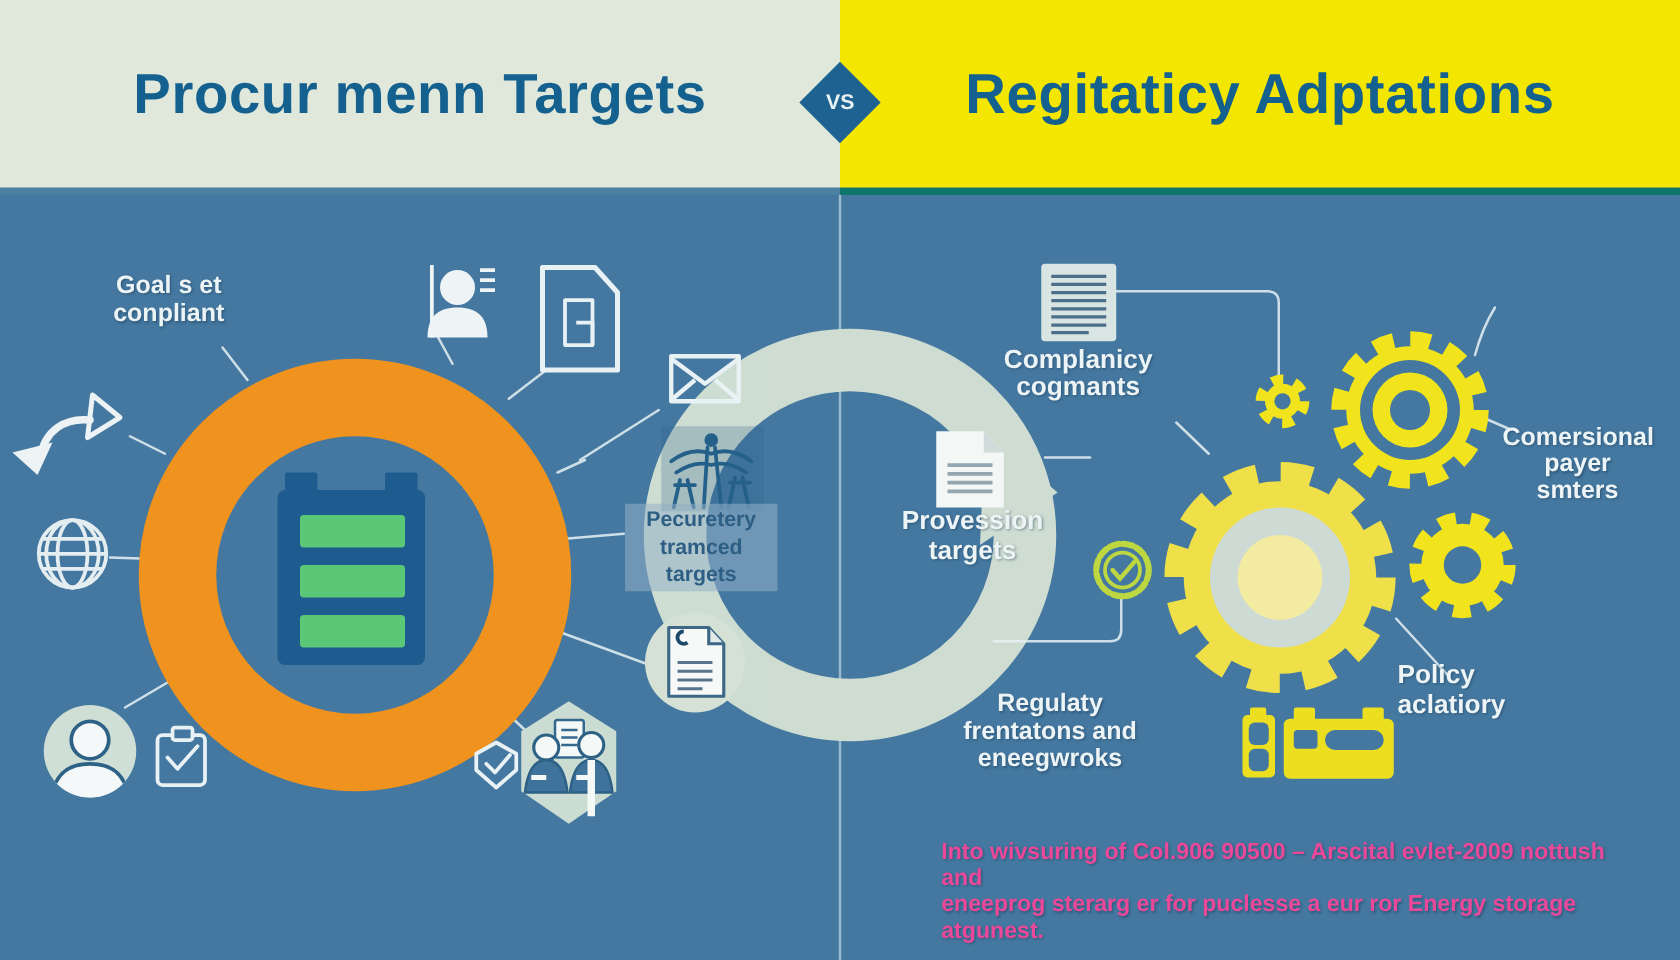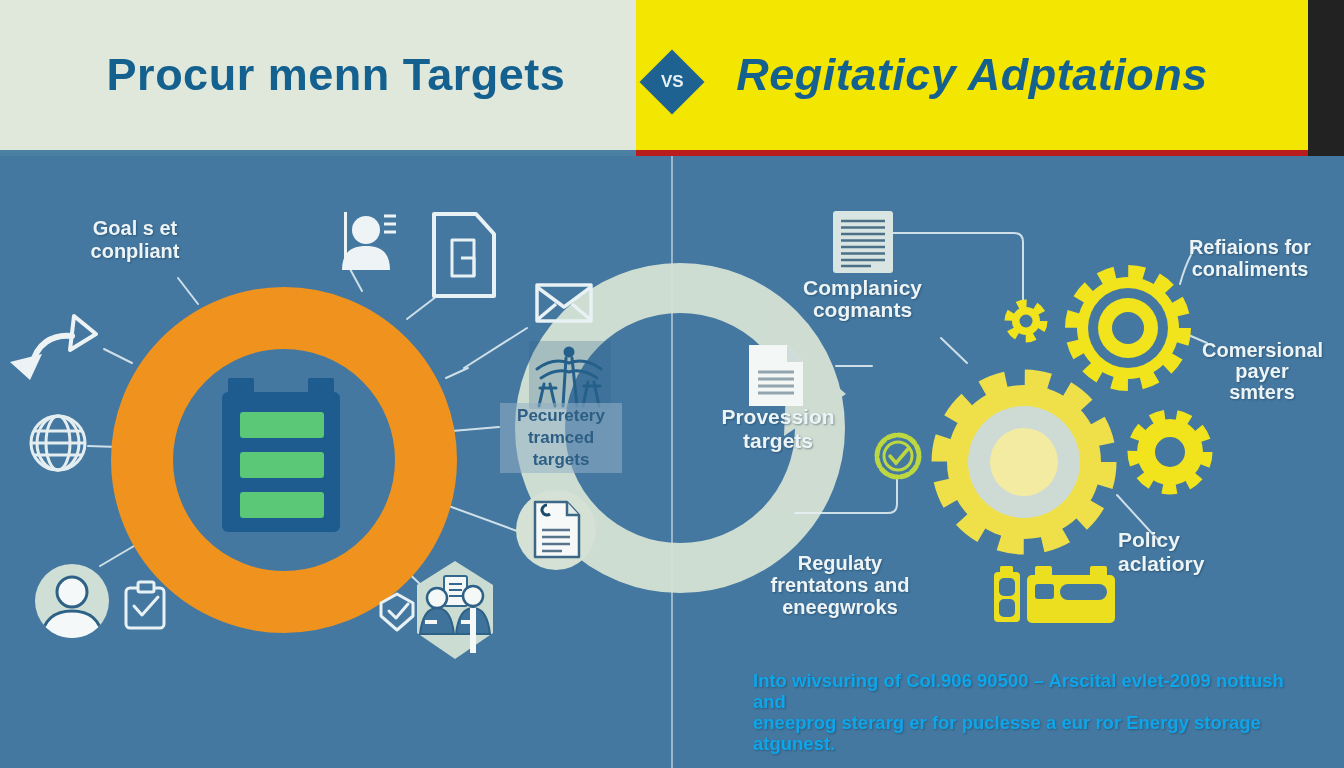--- a/index.html
+++ b/index.html
@@ -7,21 +7,21 @@
     --c-vs_bg:#1d6290; --c-body_bg:#4478a0; --c-orange:#ef931e; --c-ring_sage:#d4e1d4;
     --c-gear_yellow:#f2e41c; --c-battery_blue:#1e5c90; --c-bar_green:#5bc878;
     --c-badge_green:#bdd740; --c-label_white:#edf4f6; --c-panel_text:#2d5e84;
   }
   html,body{margin:0;padding:0;background:#222;}
   .stage{position:relative;width:1344px;height:768px;overflow:hidden;
          font-family:"Liberation Sans",sans-serif;}
   
   .hdr{position:absolute;top:0;height:150px;display:flex;align-items:center;justify-content:center;}
   .hdr-left{left:0;width:672px;background:var(--c-header_left_bg);border-bottom:6px solid #4a80a2;}
-  .hdr-right{left:636px;width:672px;background:var(--c-header_right_bg);border-bottom:6px solid #b91c1c;font-style:italic;}
+  .hdr-right{left:672px;width:672px;background:var(--c-header_right_bg);border-bottom:6px solid #0f766e;}
   .hdr h1{margin:16px;font-size:45px;font-weight:700;color:var(--c-title_blue);letter-spacing:.5px;}
   .vs{position:absolute;left:649px;top:59px;width:46px;height:46px;background:var(--c-vs_bg);
       transform:rotate(45deg);display:flex;align-items:center;justify-content:center;z-index:5;}
   .vs span{transform:rotate(-45deg);color:#e8f2f5;font-size:17px;font-weight:700;}
   
   .body-bg{position:absolute;left:0;top:156px;width:1344px;height:612px;background:var(--c-body_bg);}
   .divider{position:absolute;left:671px;top:156px;width:2px;height:612px;background:rgba(235,245,248,.5);}
   svg.art{position:absolute;left:0;top:0;z-index:2;}
   
   .lbl{position:absolute;z-index:4;text-align:center;color:var(--c-label_white);
@@ -31,21 +31,21 @@
   .lbl-pecu{left:500px;top:403px;width:122px;font-size:17px;line-height:22px;
             background:rgba(148,176,198,.55);color:var(--c-panel_text);text-shadow:none;padding:2px 0;}
   .lbl-colion{left:455px;top:566px;width:200px;font-size:20px;line-height:21px;}
   .lbl-prov{left:708px;top:405px;width:140px;font-size:21px;line-height:24px;}
   .lbl-compl{left:795px;top:277px;width:135px;font-size:21px;line-height:22px;}
   .lbl-refis{left:1185px;top:236px;width:130px;font-size:20px;line-height:22px;}
   .lbl-comer{left:1202px;top:340px;width:120px;font-size:20px;line-height:21px;}
   .lbl-regul{left:755px;top:552px;width:170px;font-size:20px;line-height:22px;}
   .lbl-policy{left:1118px;top:528px;width:145px;font-size:21px;text-align:left;}
   .lbl-footer{left:753px;top:670px;width:548px;font-size:18.5px;line-height:21px;
-              text-align:left;font-weight:600;color:#0ea5e9;}
+              text-align:left;font-weight:600;color:#ec4899;}
 </style>
 </head>
 <body>
 
 <div class="stage">
 
   <div class="hdr hdr-left">
     <h1>Procur menn Targets</h1>
   </div>
   <div class="hdr hdr-right">
@@ -261,24 +261,20 @@
   <div class="lbl lbl-prov">
     <span>Provession</span>
     <span>targets</span>
   </div>
 
   <div class="lbl lbl-compl">
     <span>Complanicy</span>
     <span>cogmants</span>
   </div>
 
-  <div class="lbl lbl-refis">
-    <span>Refiaions for</span>
-    <span>conaliments</span>
-  </div>
 
   <div class="lbl lbl-comer">
     <span>Comersional</span>
     <span>payer smters</span>
   </div>
 
   <div class="lbl lbl-regul">
     <span>Regulaty</span>
     <span>frentatons and</span>
     <span>eneegwroks</span>

